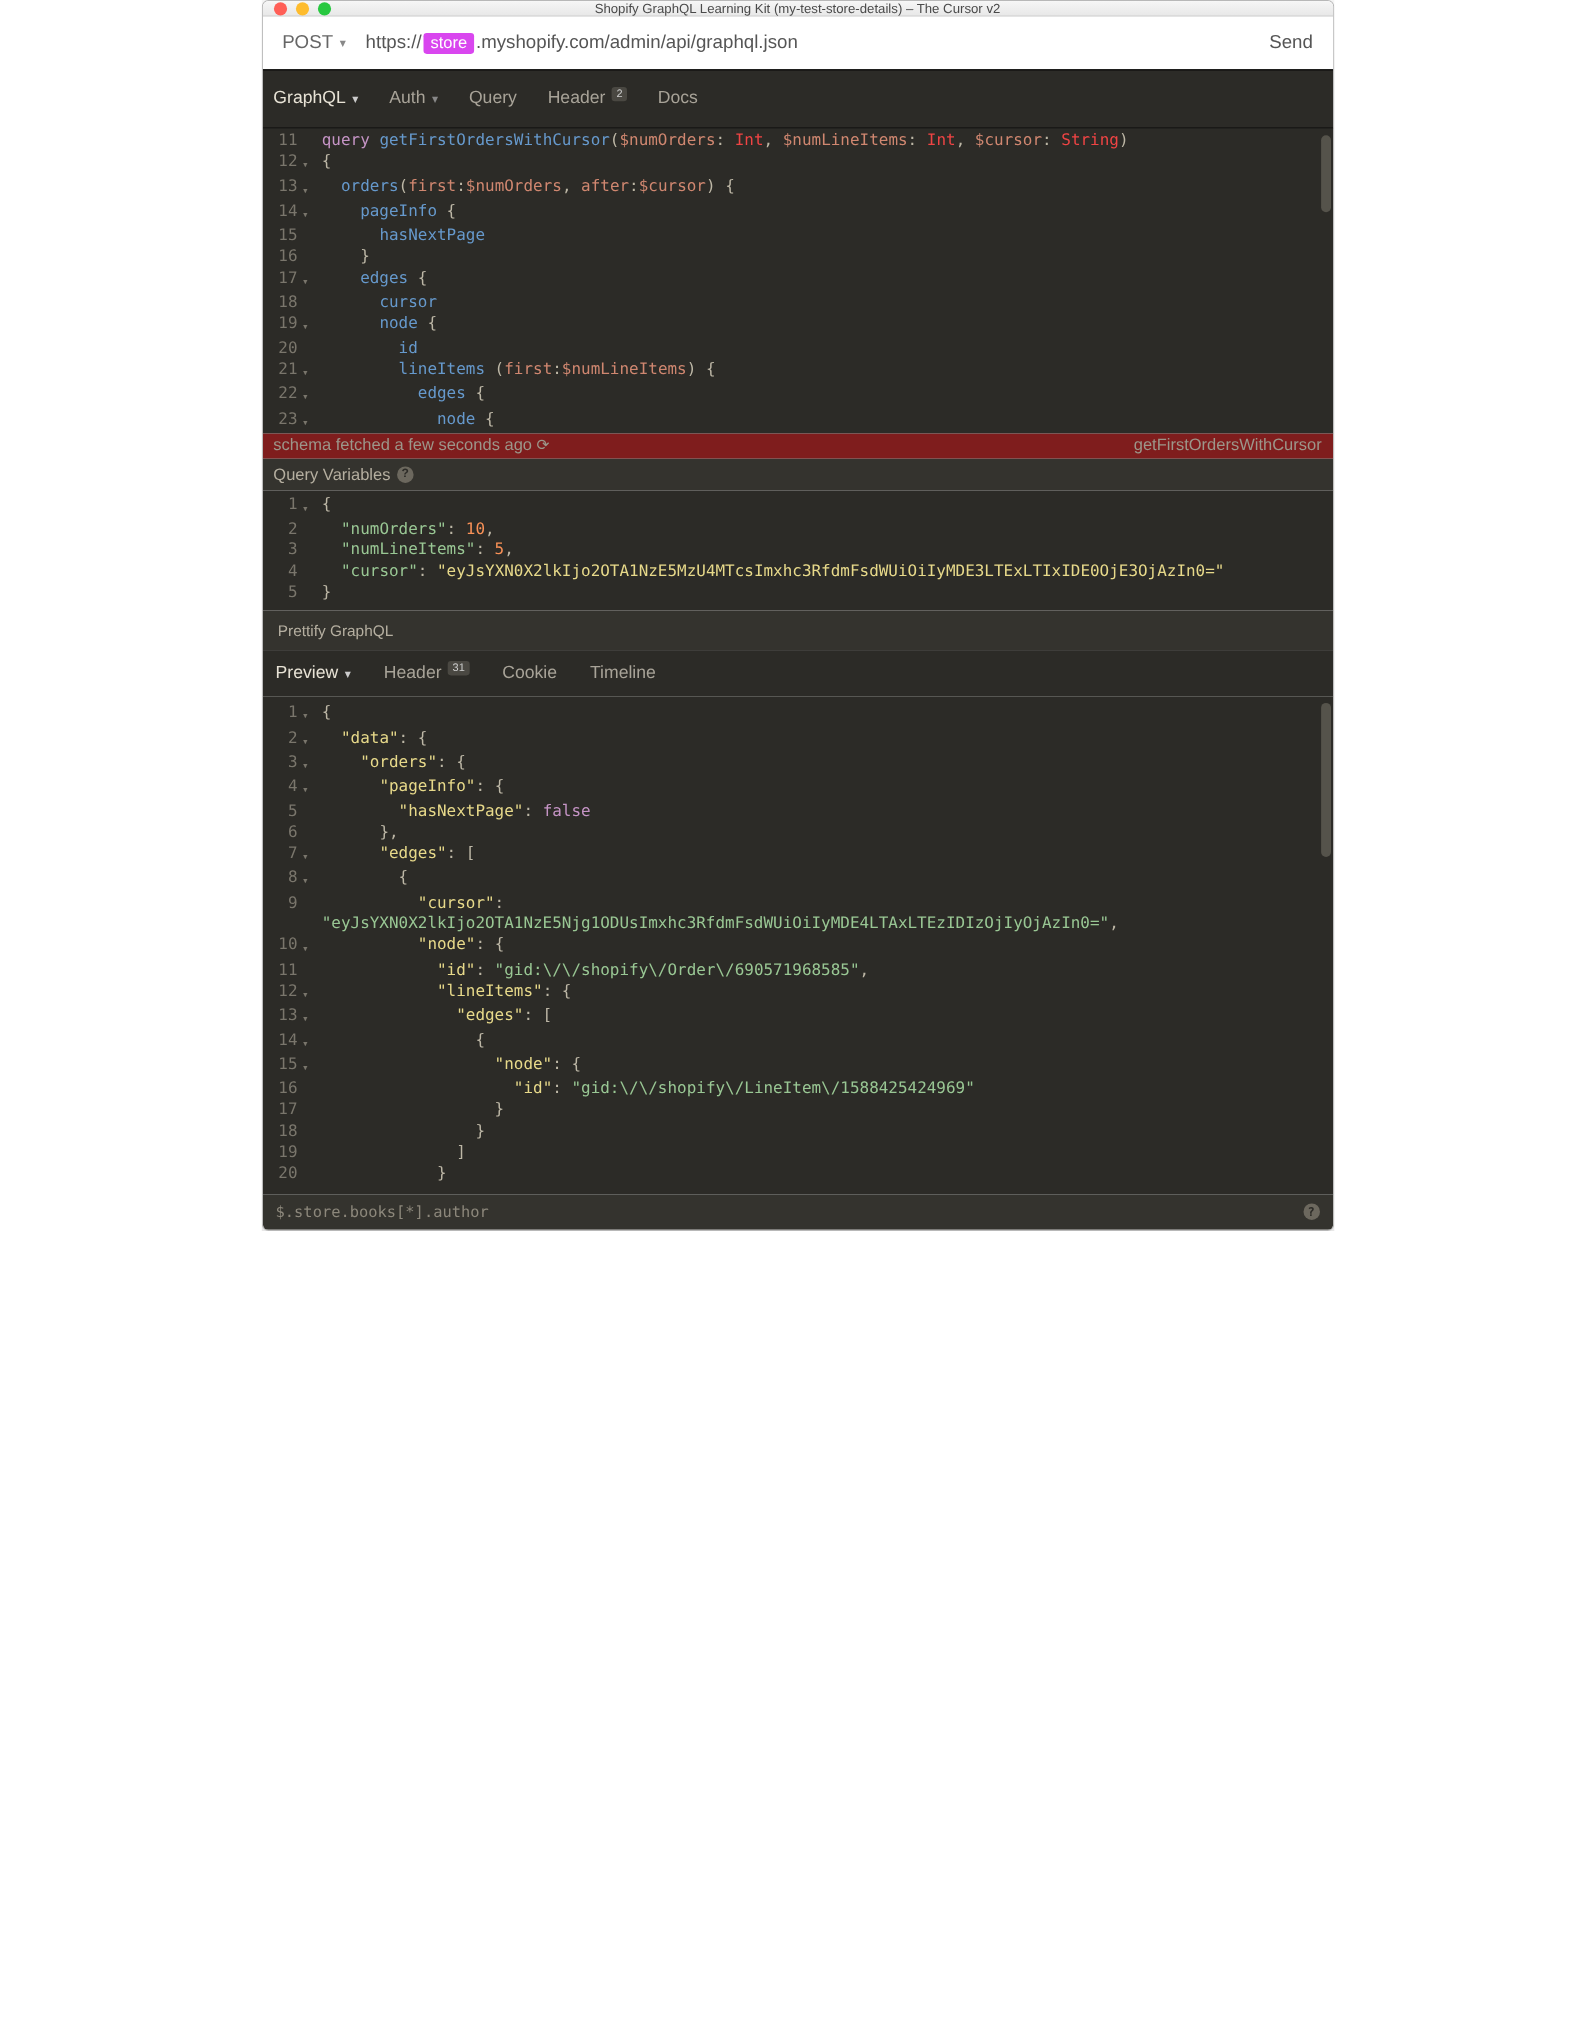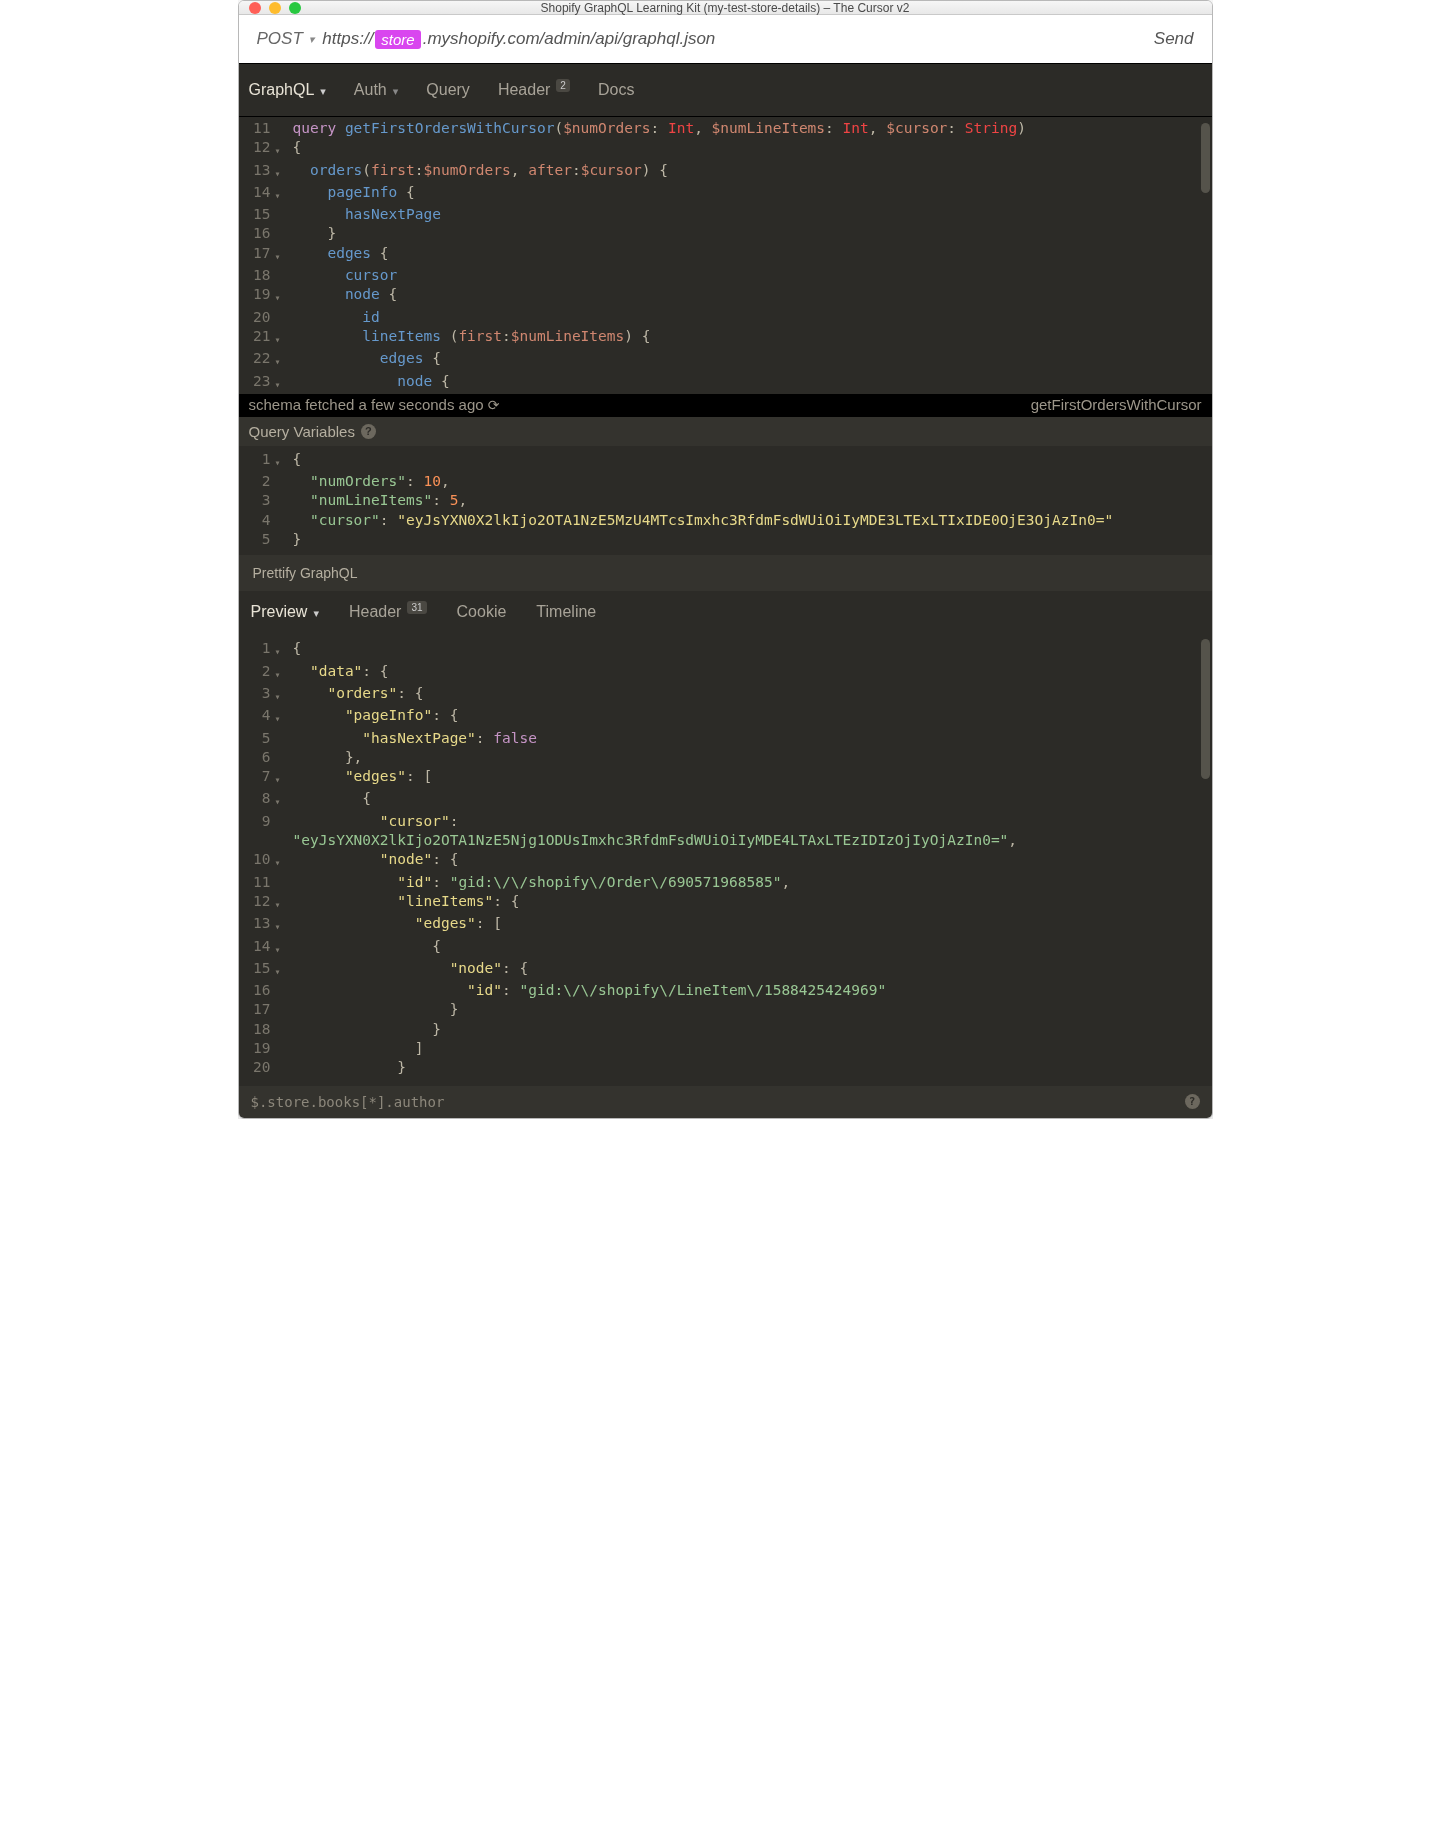--- a/index.html
+++ b/index.html
@@ -13,21 +13,21 @@
   .titlebar {
     height: 14px; background: linear-gradient(#f6f6f6,#e8e8e8);
     border-bottom: 1px solid #c9c9c9; display:flex; align-items:center;
     position: relative;
   }
   .traffic { display:flex; gap:8px; padding-left:10px; }
   .dot { width:12px; height:12px; border-radius:50%; }
   .dot.red{background:#ff5f57;} .dot.yellow{background:#febc2e;} .dot.green{background:#28c840;}
   .title { position:absolute; left:0; right:0; text-align:center; font-size:12px; color:#4a4a4a; pointer-events:none;}
   .urlbar {
-    background:#fff; display:flex; align-items:center; padding:14px 18px; gap:8px;font-style:italic;
+    background:#fff; display:flex; align-items:center; padding:14px 18px; gap:18px;
   }
   .method { color:#666; font-size:17px; display:flex; align-items:center; gap:6px; cursor:pointer;}
   .method .chev { font-size:11px; color:#888; }
   .url { flex:1; font-size:17px; color:#555; display:flex; align-items:center; gap:2px;}
   .url .chip { background:#d946ef; color:#fff; padding:1px 6px; border-radius:3px; font-size:15px;}
   .send { color:#555; font-size:17px; cursor:pointer; }
   .tabs {
     background:#2c2b27; display:flex; align-items:center; height:54px; padding:0 10px; gap:28px;
     color:#a8a398; font-size:16px; border-top:1px solid #000; border-bottom:1px solid #000;
   }
@@ -38,21 +38,21 @@
     background:#2c2b27; font-family: "Menlo","Consolas",monospace; font-size:14.5px;
     color:#e8e3d6; position:relative;
   }
   .gutter-row { display:flex; }
   .ln { width:30px; text-align:right; color:#7a766c; padding-right:4px; user-select:none;}
   .fold { width:14px; color:#7a766c; font-size:10px; padding-top:3px; user-select:none;}
   .code { white-space:pre; padding-left:4px;}
   .kw-query{color:#c594c5;} .kw-name{color:#6699cc;} .kw-var{color:#d08770;}
   .kw-type{color:#ef4444;} .kw-field{color:#6699cc;} .kw-punc{color:#bdb7a6;}
   .kw-arg{color:#d08770;}
-  .schema-line{ background:#000000; color:#9c968a; font-size:15px; padding:2px 10px 4px 10px; display:flex; justify-content:space-between; align-items:center;}
+  .schema-line{ background:#7f1d1d; color:#9c968a; font-size:15px; padding:2px 10px 4px 10px; display:flex; justify-content:space-between; align-items:center;}
   .schema-line .refresh{ font-size:14px;}
   .vars-head{ background:#34332e; color:#b5afa0; font-size:15px; padding:6px 10px; display:flex; align-items:center; gap:6px;}
   .help-icon{ width:15px;height:15px;border-radius:50%;background:#6c685e;color:#2c2b27;font-size:11px;display:inline-flex;align-items:center;justify-content:center;font-weight:bold;}
   .vars-editor .kw-key{color:#99c794;} .vars-editor .kw-num{color:#f99157;}
   .vars-editor .kw-str{color:#e7d98a;}
   .prettify{ background:#34332e; color:#b5afa0; font-size:14px; padding:10px 14px;}
   .status-row{ background:#fff; padding:14px 14px; display:flex; align-items:center; gap:12px;}
   .pill{ font-size:14px; padding:6px 10px; border-radius:3px; display:inline-flex; align-items:center; gap:4px;}
   .pill.green{ background:#7ac943; color:#fff;}
   .pill.grey{ background:#e9e9e9; color:#555;}

